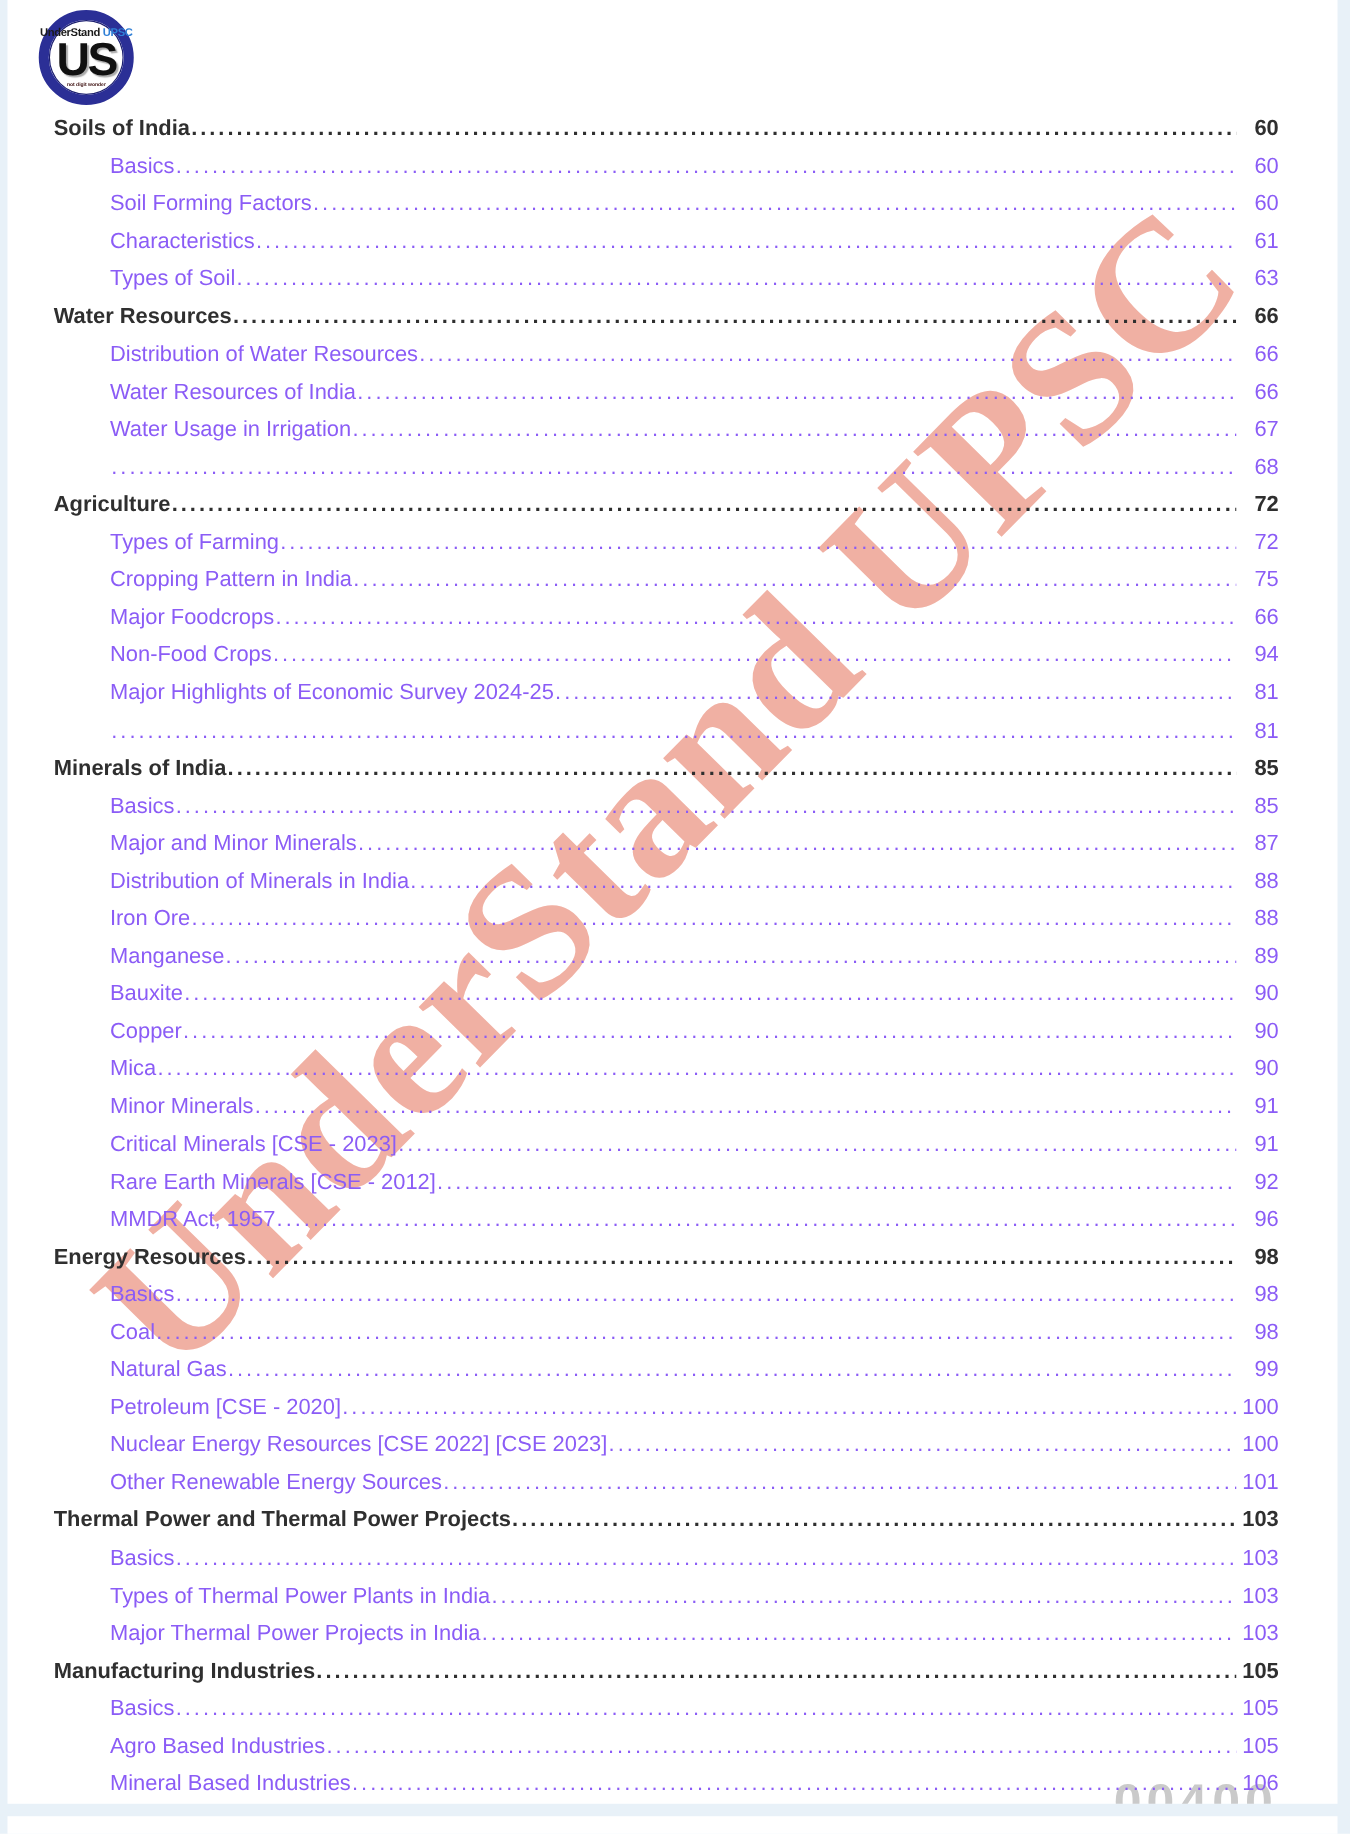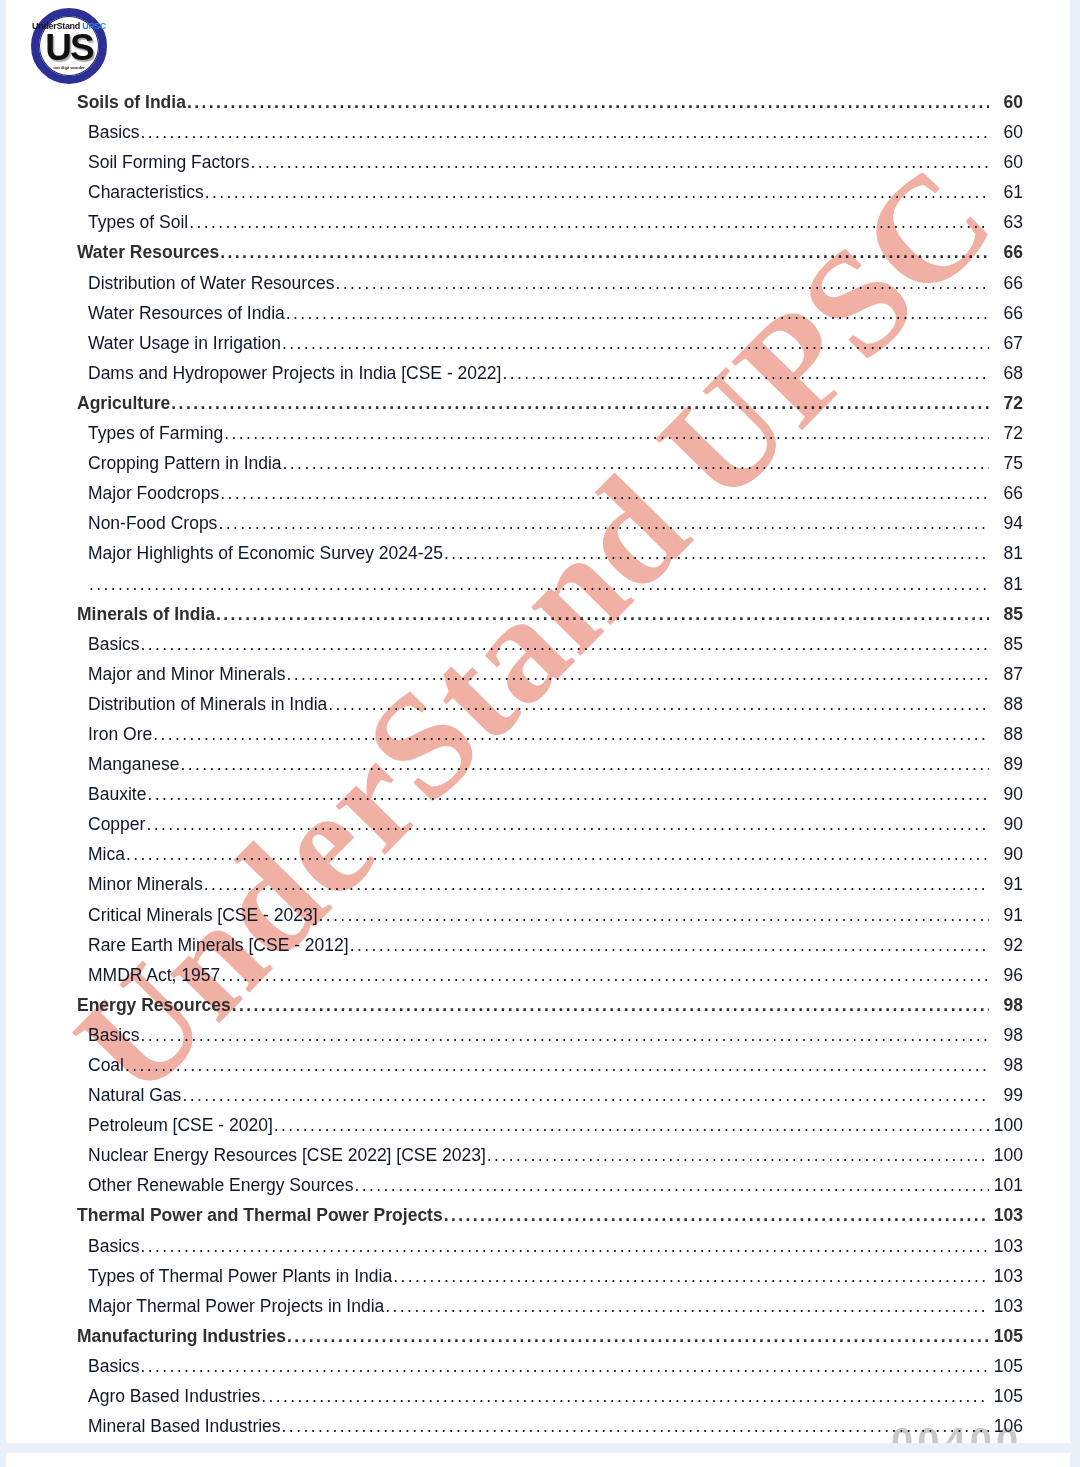--- a/index.html
+++ b/index.html
@@ -67,26 +67,26 @@
   }
   
   .toc{
     position:absolute;left:0;top:92px;width:100%;
     z-index:2;
   }
   .row{
     display:flex;align-items:baseline;
     height:30.1px;
     padding-left:82px;padding-right:47px;
-    font-size:17.5px;color:#0f172a;
+    font-size:17.5px;color:#8b5cf6;
     cursor:pointer;
   }
   .row.lvl1{
     font-weight:bold;color:#2f2f2f;
-    padding-left:71px;
+    padding-left:37px;
   }
   .lbl{white-space:nowrap;flex:0 0 auto;}
   .dots{
     flex:1 1 auto;overflow:hidden;white-space:nowrap;
     letter-spacing:2.4px;padding-left:1px;
   }
   .pg{flex:0 0 auto;text-align:right;min-width:34px;}
 </style>
 </head>
 <body>
@@ -143,21 +143,20 @@
         <span class="lbl">Water Resources of India</span>
         <span class="dots">............................................................................................................................................................................................................................................................................................................</span>
         <span class="pg">66</span>
       </div>
       <div class="row">
         <span class="lbl">Water Usage in Irrigation</span>
         <span class="dots">............................................................................................................................................................................................................................................................................................................</span>
         <span class="pg">67</span>
       </div>
       <div class="row">
-        <span class="lbl">Dams and Hydropower Projects in India [CSE - 2022]</span>
         <span class="dots">............................................................................................................................................................................................................................................................................................................</span>
         <span class="pg">68</span>
       </div>
       <div class="row lvl1">
         <span class="lbl">Agriculture</span>
         <span class="dots">............................................................................................................................................................................................................................................................................................................</span>
         <span class="pg">72</span>
       </div>
       <div class="row">
         <span class="lbl">Types of Farming</span>

